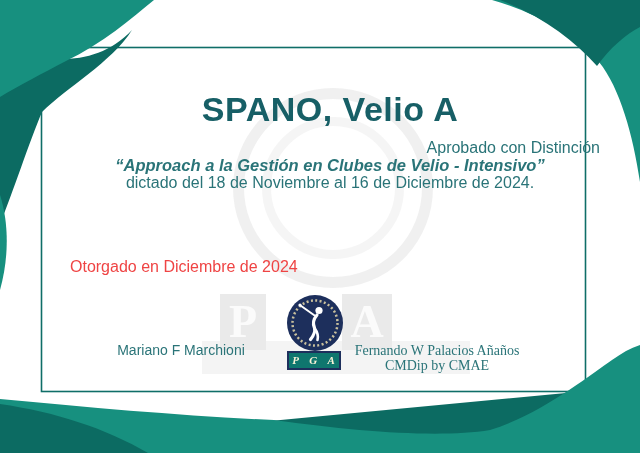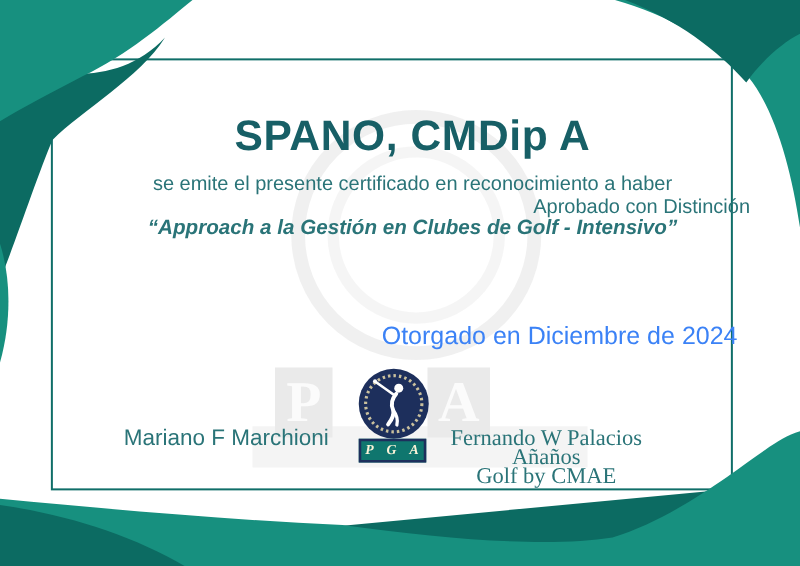--- a/index.html
+++ b/index.html
@@ -39,25 +39,25 @@
     position:absolute;top:90px;left:70px;width:520px;text-align:center;
     font-size:34px;font-weight:bold;letter-spacing:0.5px;color:#175F66;
   }
   .body-text{
     position:absolute;top:139px;left:60px;width:540px;text-align:center;
     font-size:16px;line-height:17.6px;color:#2A7478;
   }
   .body-text .bold{font-weight:normal;text-align:right;}
   .body-text .course{font-weight:bold;font-style:italic;font-size:16.5px;}
   .awarded{
-    position:absolute;top:258px;left:70px;width:520px;text-align:right;
-    font-size:20px;color:#3b82f6;
+    position:absolute;top:258px;left:70px;width:520px;text-align:left;
+    font-size:16px;color:#ef4444;
   }
   .sig{
-    position:absolute;text-align:center;font-size:18px;line-height:15px;color:#2A7478;
+    position:absolute;text-align:center;font-size:14px;line-height:15px;color:#2A7478;
   }
   .sig.left{left:96px;top:343px;width:170px;}
   .sig.right{left:342px;top:343px;width:190px;font-family:Liberation Serif, serif;}
 
   
   .logo{position:absolute;left:286px;top:294px;width:58px;height:78px;}
   .logo svg{display:block;}
   .logo-plaque{
     position:absolute;left:1px;top:57px;width:54px;height:19px;box-sizing:border-box;
     background:#0f766e;border:2px solid #1D2F5C;
@@ -92,36 +92,36 @@
     <path d="M0,404 C55,412 105,428 148,453 L0,453 Z" fill="#0C6B62"></path>
   </svg>
 </div>
 
 <div class="wm wm-ring-outer"></div>
 <div class="wm wm-ring-inner"></div>
 <div class="wm wm-strip"></div>
 <div class="wm wm-block p">P</div>
 <div class="wm wm-block a">A</div>
 
-<div class="recipient">SPANO, CMDip A</div>
+<div class="recipient">SPANO, Velio A</div>
 
 <div class="body-text">
-  <div>se emite el presente certificado en reconocimiento a haber</div>
   <div class="bold">Aprobado con Distinción</div>
-  <div class="course">“Approach a la Gestión en Clubes de Golf - Intensivo”</div>
+  <div class="course">“Approach a la Gestión en Clubes de Velio - Intensivo”</div>
+  <div>dictado del 18 de Noviembre al 16 de Diciembre de 2024.</div>
 </div>
 
 <div class="awarded">Otorgado en Diciembre de 2024</div>
 
 <div class="sig left">
   <div>Mariano F Marchioni</div>
 </div>
 <div class="sig right">
   <div>Fernando W Palacios Añaños</div>
-  <div>Golf by CMAE</div>
+  <div>CMDip by CMAE</div>
 </div>
 
 <div class="logo">
   <svg width="58" height="58" viewBox="0 0 58 58">
     <circle cx="29" cy="29" r="28" fill="#1D2F5C"></circle>
     <circle cx="29" cy="29" r="22.5" fill="none" stroke="#E8D9A8" stroke-width="2.5" stroke-dasharray="2 2.4" opacity="0.85"></circle>
 
     <g>
       <circle cx="33" cy="16.5" r="3.6" fill="#ffffff"></circle>
       <path d="M31,21 C27.5,25 26.5,29.5 28.5,34 C29.5,37.5 28,41 24.5,45.5" stroke="#ffffff" stroke-width="3.2" fill="none" stroke-linecap="round"></path>

